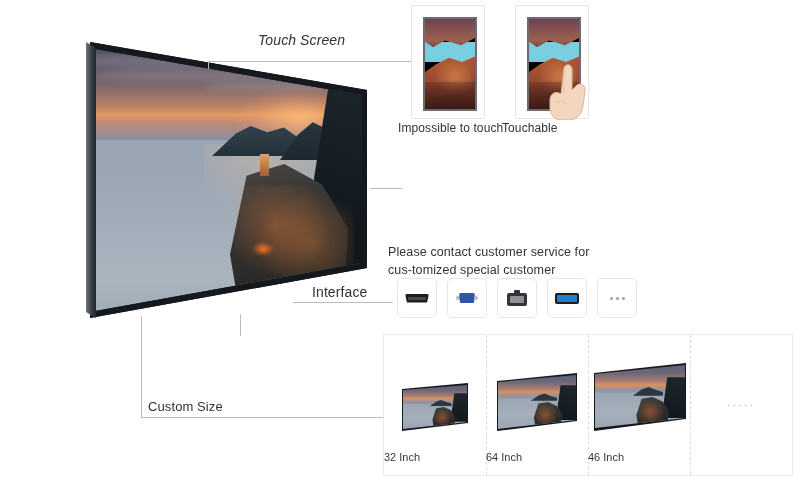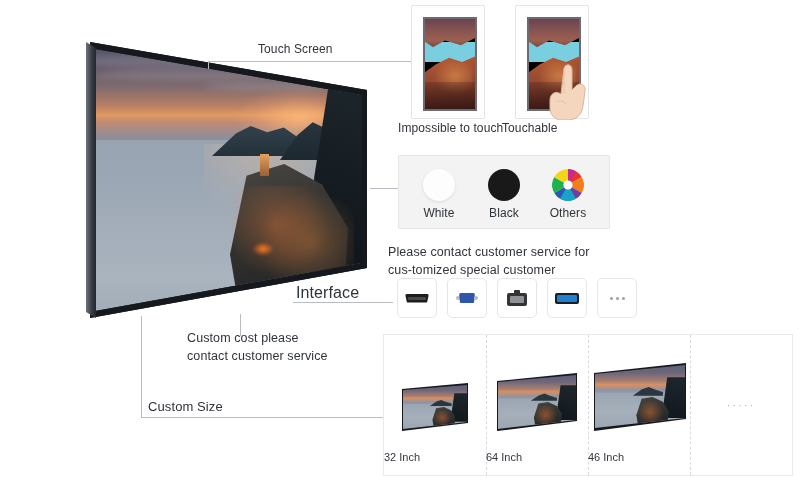--- a/index.html
+++ b/index.html
@@ -203,21 +203,21 @@
         <div class="cliff"></div>
         <div class="tower"></div>
         <div class="lights"></div>
         <div class="fire"></div>
       </div>
     </div>
     <div class="tv-rim"></div>
     <div class="tv-edge"></div>
   </div>
 
-  <div class="lbl" style="left:258px;top:42px;font-size:12px;">Touch Screen</div>
+  <div class="lbl" style="left:258px;top:32px;font-size:14px;font-style:italic;">Touch Screen</div>
   <div class="line-h" style="left:208px;top:61px;width:205px;"></div>
   <div class="line-v" style="left:208px;top:61px;height:8px;"></div>
 
   <div class="card touch-card" style="left:411px;top:5px;">
     <div class="phone">
       <div class="canyon">
         <div class="cy-sky"></div>
         <div class="cy-top"></div>
         <div class="cy-bot"></div>
         <div class="cy-swirl"></div>
@@ -239,50 +239,27 @@
     </div>
     <svg class="hand" viewBox="0 0 46 60">
       <path d="M20 8 C22 3 28 4 28 10 L28 30 L32 26 C36 22 42 24 41 31 L39 46 C38 55 32 60 24 60 L18 60 C11 60 6 55 6 48 L6 40 C6 34 11 31 15 33 L17 34 Z" fill="#f4d6bf" stroke="#d8b79c" stroke-width="1"></path>
       <path d="M20 10 L20 33" stroke="#e3bfa4" stroke-width="1" fill="none"></path>
       <path d="M12 42 C16 40 20 41 22 44" stroke="#e3bfa4" stroke-width="1" fill="none"></path>
     </svg>
   </div>
   <div class="lbl" style="left:502px;top:121px;font-size:12px;">Touchable</div>
 
   <div class="line-h" style="left:370px;top:188px;width:32px;"></div>
-  <div class="panel" style="left:398px;top:155px;width:210px;height:72px;">
-
-    <div class="dot dot-white" style="left:24px;top:13px;width:32px;height:32px;"></div>
-    <div class="lbl" style="left:16px;top:50px;font-size:12px;width:48px;text-align:center;">White</div>
-
-    <div class="dot dot-black" style="left:89px;top:13px;width:32px;height:32px;"></div>
-    <div class="lbl" style="left:81px;top:50px;font-size:12px;width:48px;text-align:center;">Black</div>
-
-    <svg class="wheel" style="left:153px;top:13px;width:32px;height:32px;position:absolute;" viewBox="0 0 32 32">
-      <g transform="translate(16,16)">
-        <path d="M0 0 L0 -16 A16 16 0 0 1 13.86 -8 Z" fill="#e8352e"></path>
-        <path d="M0 0 L13.86 -8 A16 16 0 0 1 13.86 8 Z" fill="#f07f1a"></path>
-        <path d="M0 0 L13.86 8 A16 16 0 0 1 0 16 Z" fill="#6c3fa0"></path>
-        <path d="M0 0 L0 16 A16 16 0 0 1 -13.86 8 Z" fill="#2b58b0"></path>
-        <path d="M0 0 L-13.86 8 A16 16 0 0 1 -13.86 -8 Z" fill="#1fb14b"></path>
-        <path d="M0 0 L-13.86 -8 A16 16 0 0 1 0 -16 Z" fill="#f5d315"></path>
-        <path d="M0 0 L0 -16 A16 16 0 0 1 8 -13.86 Z" fill="#c72a8e"></path>
-        <path d="M0 0 L8 13.86 A16 16 0 0 1 -8 13.86 Z" fill="#18a3c8"></path>
-        <circle r="4.6" fill="#ffffff"></circle>
-      </g>
-    </svg>
-    <div class="lbl" style="left:145px;top:50px;font-size:12px;width:48px;text-align:center;">Others</div>
-  </div>
 
   <div class="lbl multi" style="left:388px;top:243px;width:240px;font-size:12.5px;line-height:1.45;">
     <span>Please contact customer service for</span><br>
     <span>cus-tomized special customer</span>
   </div>
 
-  <div class="lbl" style="left:296px;top:284px;font-size:16px;">Interface</div>
+  <div class="lbl" style="left:312px;top:284px;font-size:14px;">Interface</div>
   <div class="line-h" style="left:293px;top:302px;width:100px;"></div>
 
   <div class="ifc" style="position:absolute;left:397px;top:278px;">
     <div class="ifc-in">
       <div style="position:relative;">
         <div class="hdmi"></div>
         <div class="hdmi-slot" style="left:3px;top:3px;"></div>
       </div>
     </div>
   </div>
@@ -319,24 +296,20 @@
     <div class="ifc-in">
       <div class="ellipsis">
           <span></span>
           <span></span>
           <span></span>
         </div>
     </div>
   </div>
 
   <div class="line-v" style="left:240px;top:314px;height:22px;"></div>
-  <div class="lbl multi" style="left:187px;top:329px;width:190px;font-size:12.5px;line-height:1.45;">
-    <span>Custom cost please</span><br>
-    <span>contact customer service</span>
-  </div>
 
   <div class="line-v" style="left:141px;top:316px;height:101px;"></div>
   <div class="line-h" style="left:141px;top:417px;width:245px;"></div>
   <div class="lbl" style="left:148px;top:399px;font-size:13px;">Custom Size</div>
 
   <div id="size-panel">
     <div class="vdash" style="left:102px;"></div>
     <div class="vdash" style="left:204px;"></div>
     <div class="vdash" style="left:306px;"></div>
 

